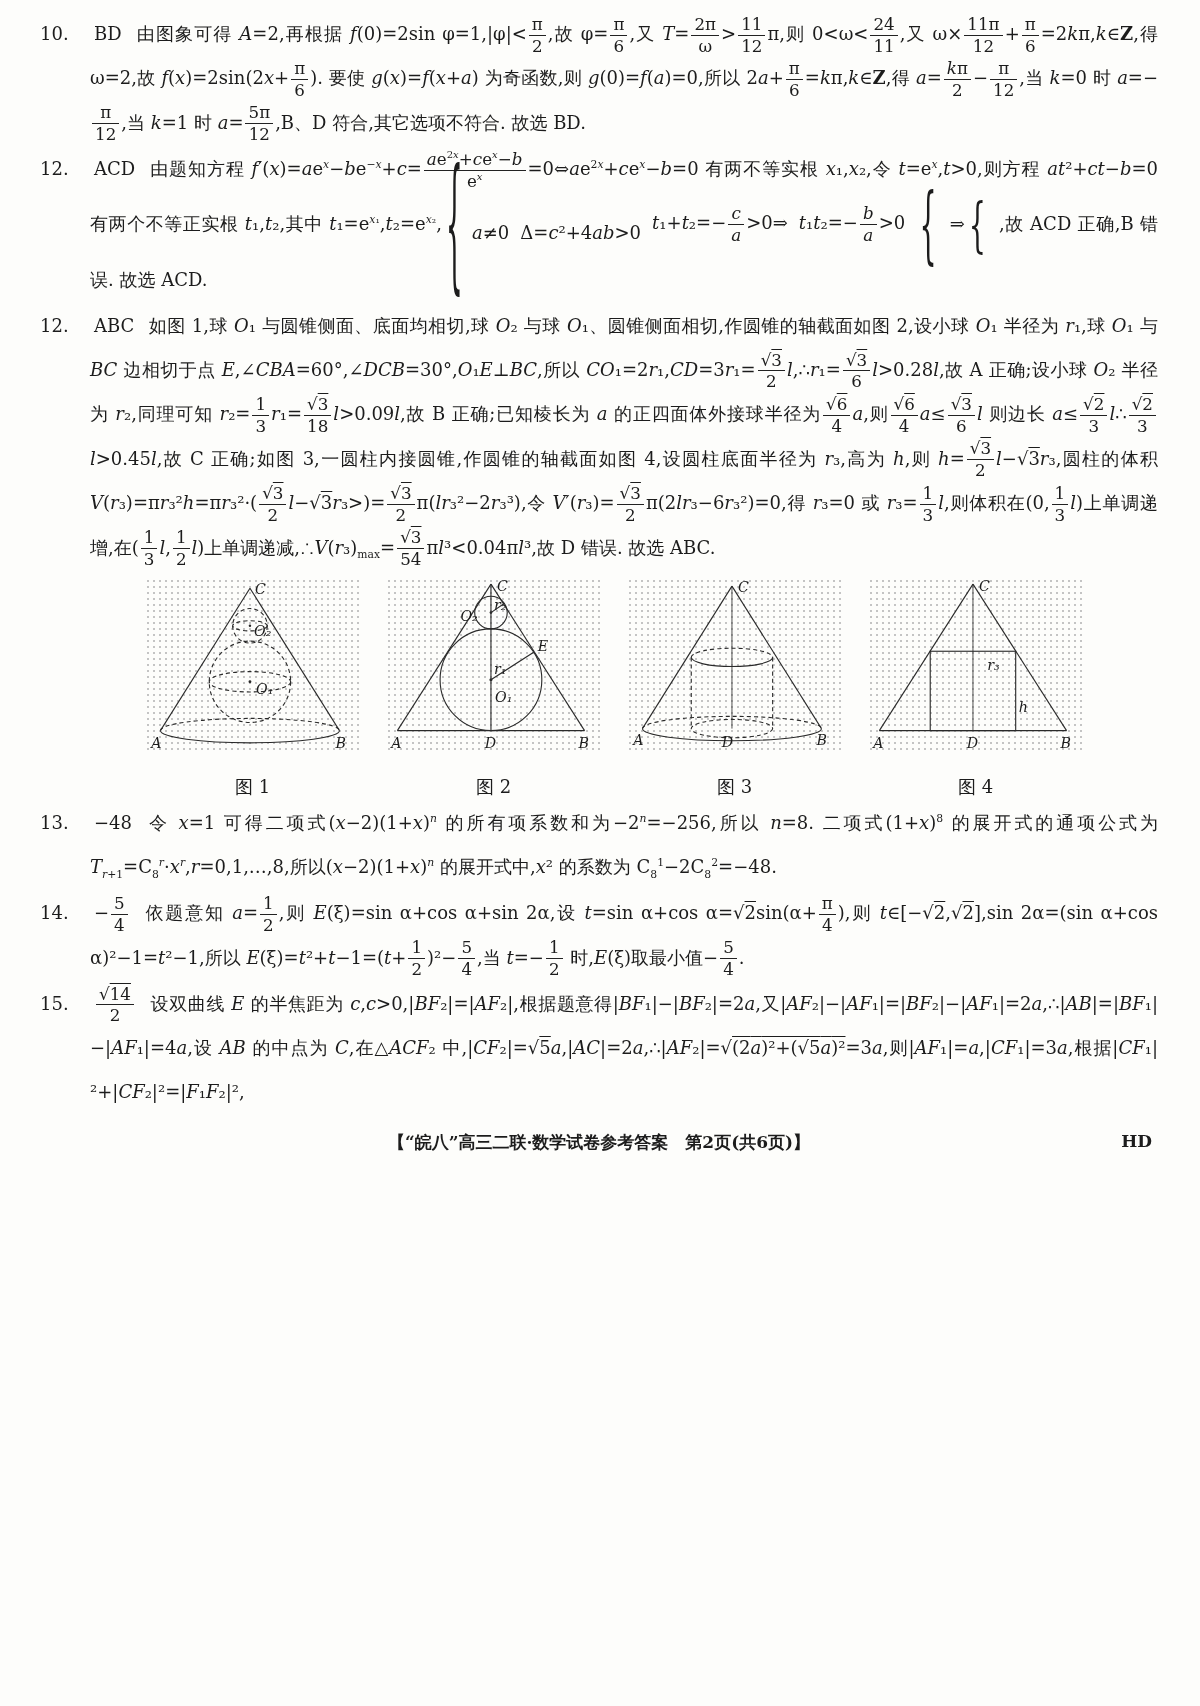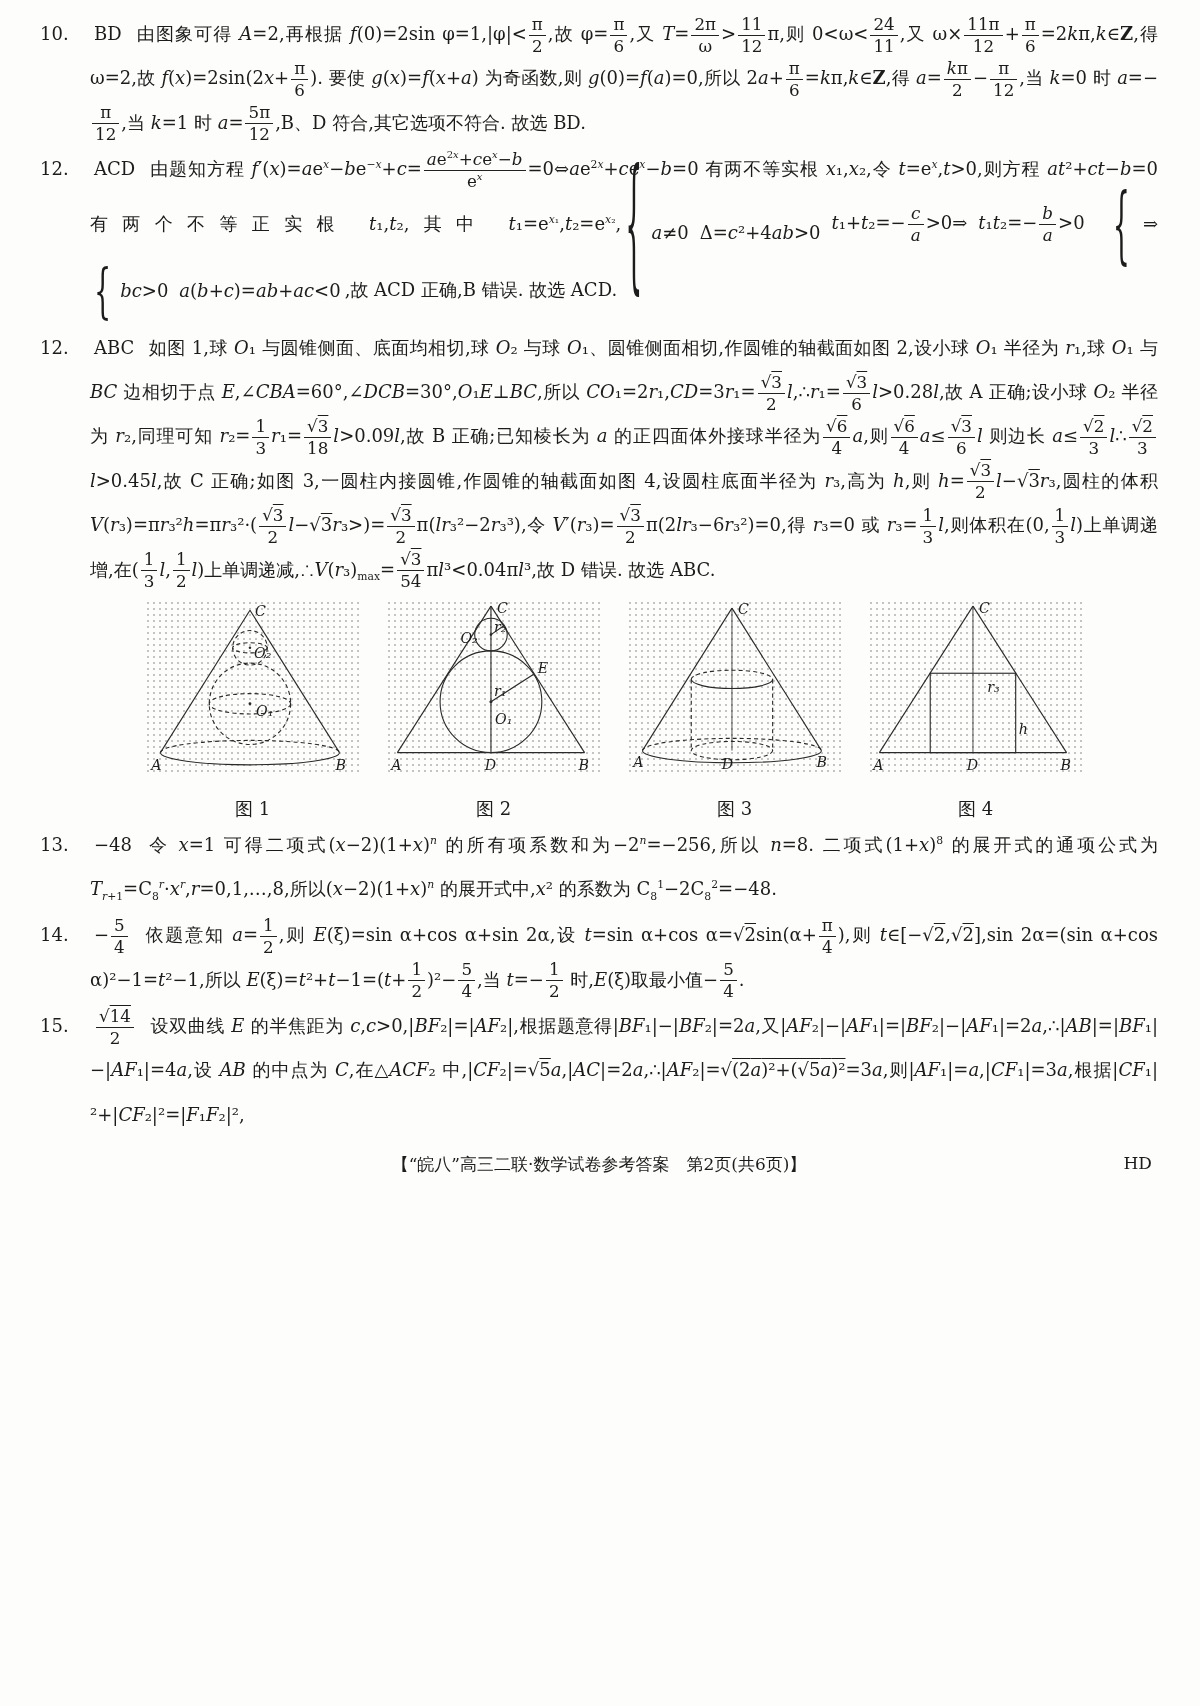--- a/index.html
+++ b/index.html
@@ -23,22 +23,22 @@
   .b2{transform:scaleY(2.2);}
   .b3{transform:scaleY(3.1);}
   .b4{transform:scaleY(5.4);}
   .figrow{display:flex;justify-content:center;gap:26px;margin:8px 0 2px 30px;}
   .figbox{text-align:center;margin:0;}
   .figcanvas{background-image:radial-gradient(circle,#c4c4c4 0.8px,transparent 0.95px);
              background-size:6px 6px;}
   svg text{font-style:italic;font-size:14px;font-family:"DejaVu Serif",serif;fill:#1c1c1c;}
   .figcap{margin-top:18px;font-size:18px;}
   .footer{position:relative;margin-top:16px;text-align:center;font-size:17px;}
-  .footer-center{font-weight:normal;}
-  .footer-right{position:absolute;right:6px;top:0;font-weight:normal;text-align:right;}
+  .footer-center{font-weight:bold;}
+  .footer-right{position:absolute;right:6px;top:0;font-weight:bold;text-align:right;}
 </style>
 </head>
 <body>
 
 <div class="page">
 
   <p class="prob">
     <span class="pnum">10.</span><span class="ans">BD</span><span>由图象可得 <var>A</var>=2,再根据 <var>f</var>(0)=2sin φ=1,|φ|&lt;<span class="f">
           <span>π</span>
           <span>2</span>
@@ -96,24 +96,20 @@
               </span>&gt;0⇒</span>
             <span><var>t</var>₁<var>t</var>₂=−<span class="f">
                 <span><var>b</var></span>
                 <span><var>a</var></span>
               </span>&gt;0</span>
           </span>
         </span> <span class="cs">
           <span class="br b3">{</span>
         </span>⇒<span class="cs">
           <span class="br b2">{</span>
-          <span class="cb">
-            <span><var>bc</var>&gt;0</span>
-            <span><var>a</var>(<var>b</var>+<var>c</var>)=<var>ab</var>+<var>ac</var>&lt;0</span>
-          </span>
         </span>,故 ACD 正确,B 错误. 故选 ACD.</span>
   </p>
 
   <p class="prob">
     <span class="pnum">12.</span><span class="ans">ABC</span><span>如图 1,球 <var>O</var>₁ 与圆锥侧面、底面均相切,球 <var>O</var>₂ 与球 <var>O</var>₁、圆锥侧面相切,作圆锥的轴截面如图 2,设小球 <var>O</var>₁ 半径为 <var>r</var>₁,球 <var>O</var>₁ 与 <var>BC</var> 边相切于点 <var>E</var>,∠<var>CBA</var>=60°,∠<var>DCB</var>=30°,<var>O</var>₁<var>E</var>⊥<var>BC</var>,所以 <var>CO</var>₁=2<var>r</var>₁,<var>CD</var>=3<var>r</var>₁=<span class="f">
           <span>√<span class="ov">3</span></span>
           <span>2</span>
         </span><var>l</var>,∴<var>r</var>₁=<span class="f">
           <span>√<span class="ov">3</span></span>
           <span>6</span>

